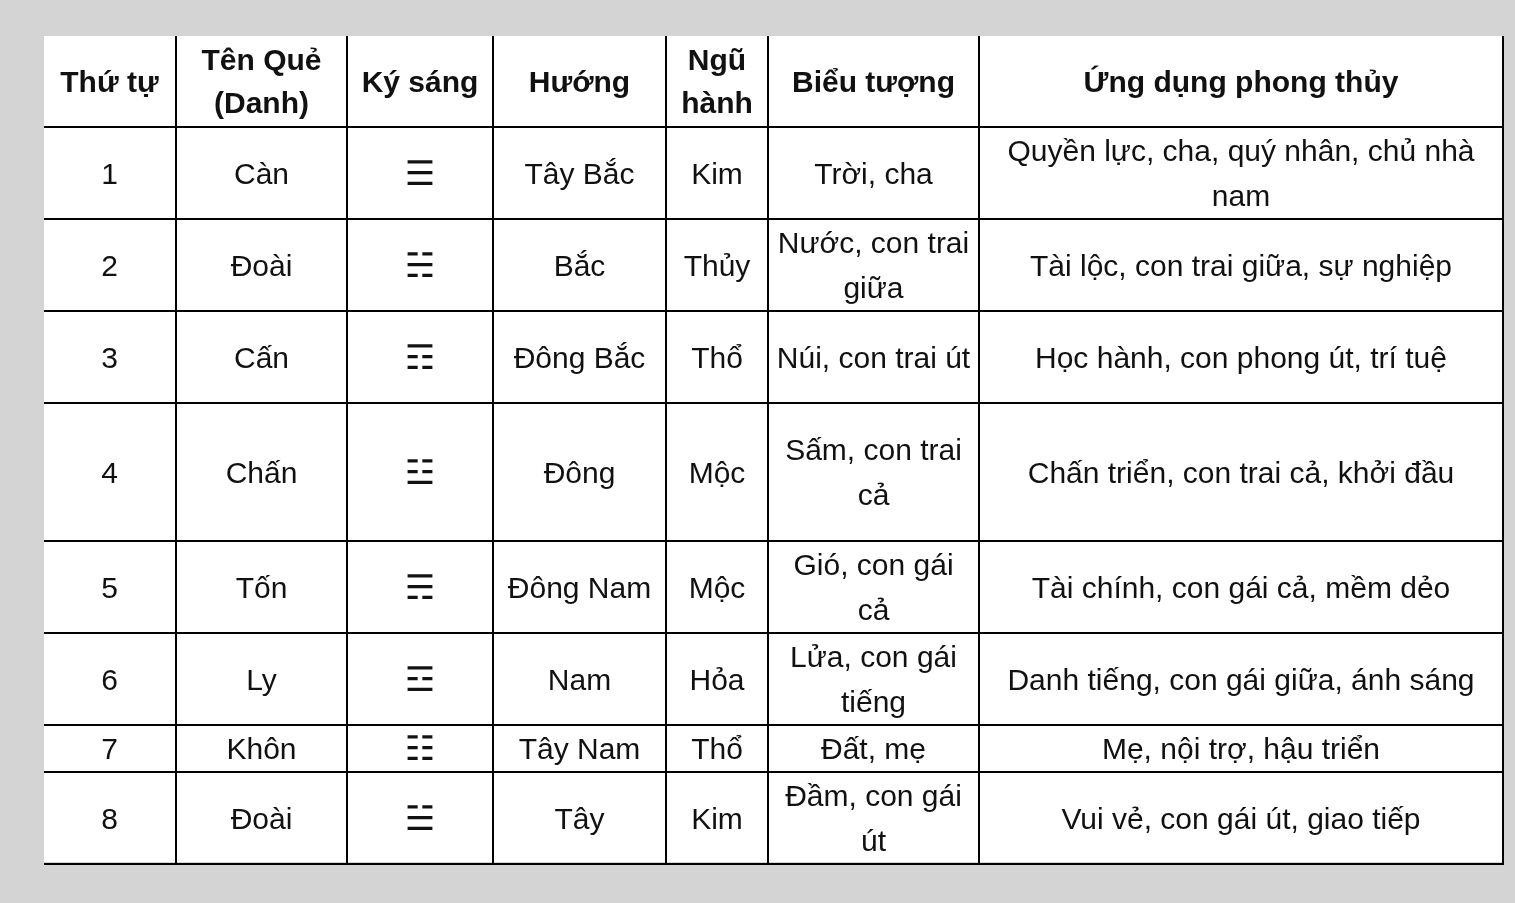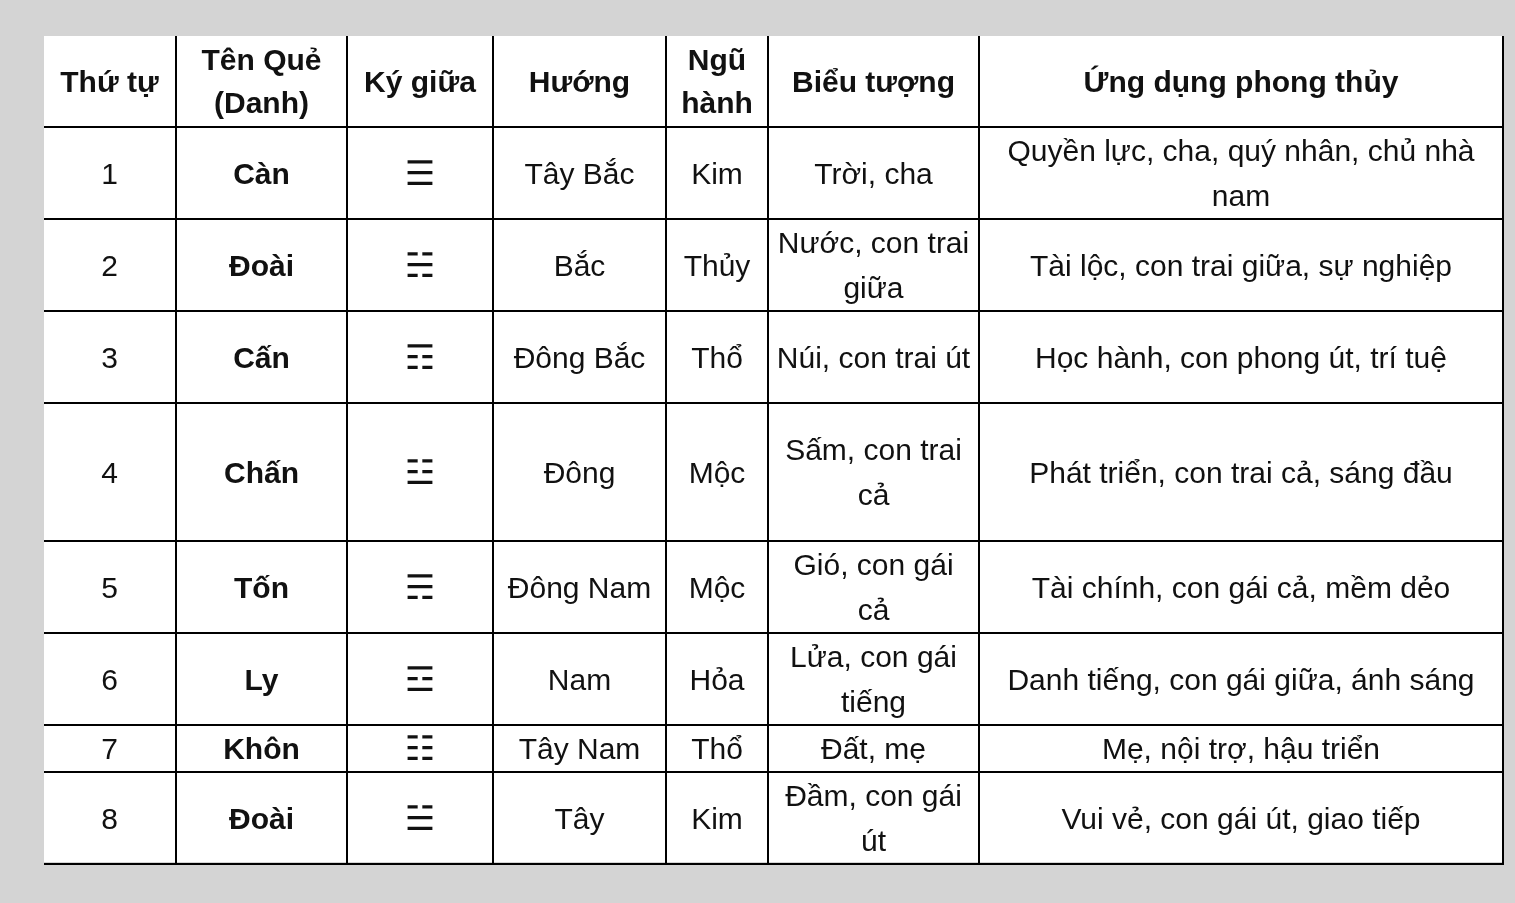--- a/index.html
+++ b/index.html
@@ -28,21 +28,21 @@
       text-align: center;
       vertical-align: middle;
       padding: 0 6px;
       font-size: 30px;
       line-height: 45px;
       overflow: hidden;
     }
     tr > :first-child { border-left: none; }
     tr:first-child > * { border-top: none; }
     th { font-weight: bold; font-size: 30px; line-height: 43px; }
-    td.name { font-weight: bold; }
+    td.name { font-weight: normal; }
     td.sym { font-size: 34px; }
     .h-header { height: 90px; }
   </style>
 </head>
 <body>
 
 <div class="sheet">
   <table>
     <colgroup>
       <col style="width:132px">
@@ -50,21 +50,21 @@
       <col style="width:146px">
       <col style="width:173px">
       <col style="width:102px">
       <col style="width:211px">
       <col style="width:524px">
     </colgroup>
     <thead>
       <tr class="h-header" style="height:91px">
         <th>Thứ tự</th>
         <th>Tên Quẻ (Danh)</th>
-        <th>Ký giữa</th>
+        <th>Ký sáng</th>
         <th>Hướng</th>
         <th style="padding:0 4px">Ngũ hành</th>
         <th style="padding:0 18px">Biểu tượng</th>
         <th>Ứng dụng phong thủy</th>
       </tr>
     </thead>
     <tbody>
       <tr style="height:91px">
         <td>1</td>
         <td class="name">Càn</td>
@@ -92,21 +92,21 @@
         <td>Núi, con trai út</td>
         <td>Học hành, con phong út, trí tuệ</td>
       </tr>
       <tr style="height:138px">
         <td>4</td>
         <td class="name">Chấn</td>
         <td class="sym">☳</td>
         <td>Đông</td>
         <td>Mộc</td>
         <td>Sấm, con trai cả</td>
-        <td>Phát triển, con trai cả, sáng đầu</td>
+        <td>Chấn triển, con trai cả, khởi đầu</td>
       </tr>
       <tr style="height:92px">
         <td>5</td>
         <td class="name">Tốn</td>
         <td class="sym">☴</td>
         <td>Đông Nam</td>
         <td>Mộc</td>
         <td>Gió, con gái cả</td>
         <td>Tài chính, con gái cả, mềm dẻo</td>
       </tr>

